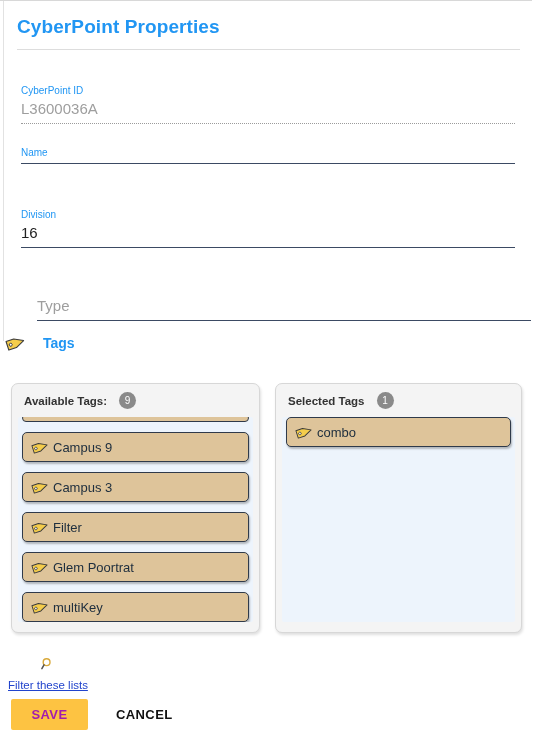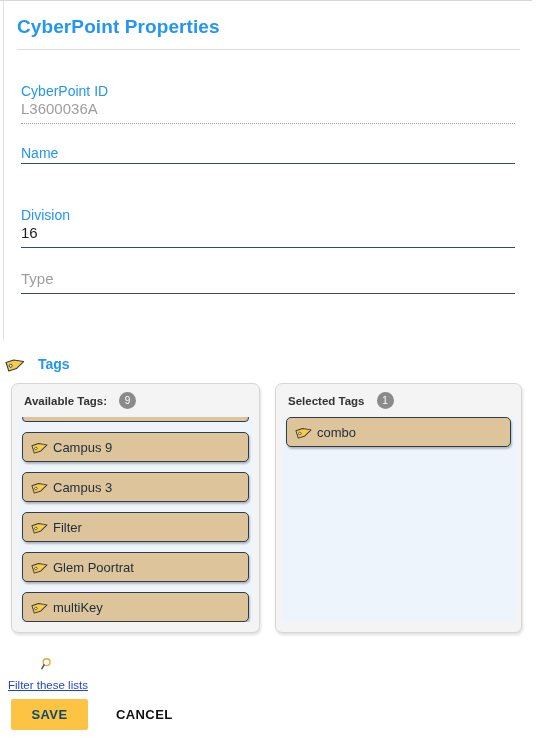--- a/index.html
+++ b/index.html
@@ -57,21 +57,21 @@
     background: #dddddd;
   }
 
   
   .field {
     position: absolute;
     left: 21px;
     width: 494px;
   }
   .field-label {
-    font-size: 14px;
+    font-size: 10px;
     color: #2196f3;
     line-height: 14px;
     white-space: nowrap;
   }
   .field-value {
     font-size: 15px;
     line-height: 22px;
     color: #222;
     height: 22px;
     white-space: nowrap;
@@ -87,30 +87,30 @@
     border-bottom: 1px solid #3b4a63;
     margin-top: 3px;
   }
   .field-underline.dotted {
     border-bottom: 1px dotted #9b9b9b;
   }
 
   #field-id    { top: 84px; }
   #field-name  { top: 146px; }
   #field-div   { top: 208px; }
-  #field-type  { top: 268px; }
+  #field-type  { top: 295px; margin-left: 16px; }
 
   
   .tags-heading {
     position: absolute;
     left: 5px;
-    top: 355px;
+    top: 334px;
     display: flex;
     align-items: center;
-    gap: 11px;
+    gap: 16px;
   }
   .tags-heading-text {
     font-size: 14px;
     font-weight: bold;
     color: #2196f3;
   }
 
   
   .tagicon { display: block; }
 
@@ -219,21 +219,21 @@
   
   .save-btn {
     position: absolute;
     left: 11px;
     top: 699px;
     width: 77px;
     height: 31px;
     background: #fdc342;
     border: none;
     border-radius: 2px;
-    color: #0c4a6e;
+    color: #a21caf;
     font-family: "Liberation Sans", sans-serif;
     font-size: 13px;
     font-weight: bold;
     letter-spacing: 0.4px;
     cursor: pointer;
     padding: 0;
   }
   .cancel-btn {
     position: absolute;
     left: 108px;

